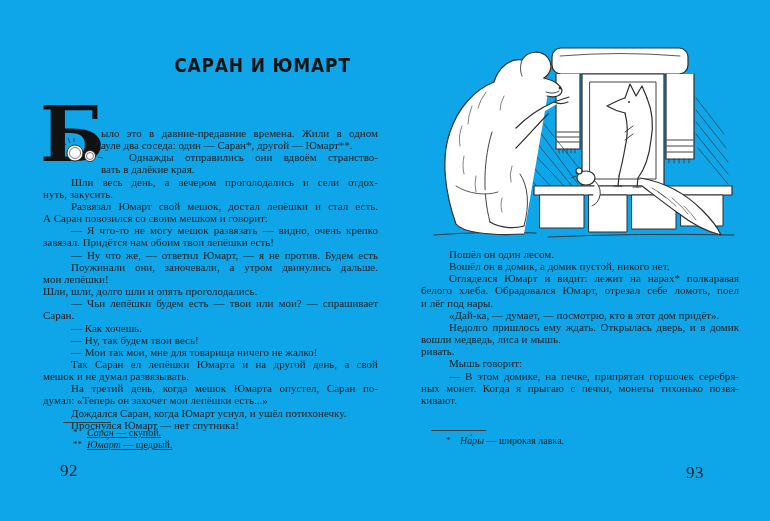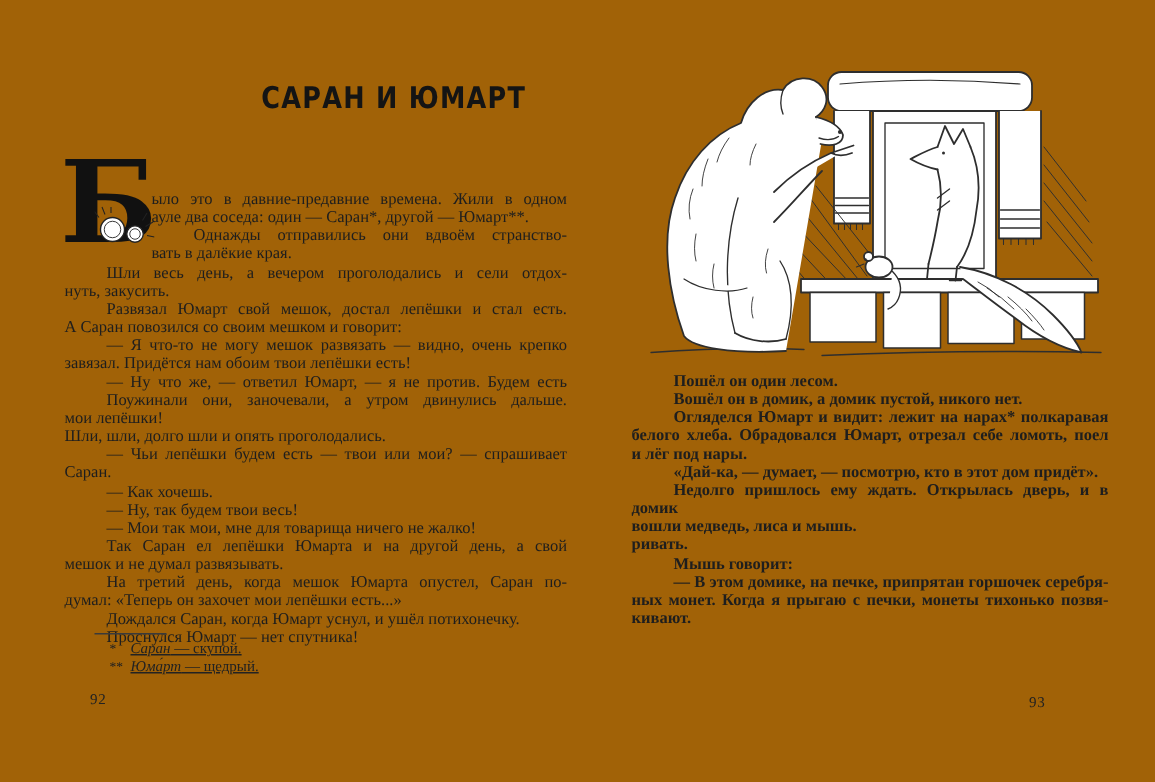--- a/index.html
+++ b/index.html
@@ -1,48 +1,48 @@
 <!DOCTYPE html>
 <html><head>
 <meta charset="utf-8">
 <style>
   html,body{margin:0;padding:0;background:#fff;}
   .screen{
-    position:relative;width:770px;height:521px;background:#a16207;
+    position:relative;width:770px;height:521px;background:#0ea5e9;
     font-family:"Liberation Serif", serif;color:#1d1d1d;overflow:hidden;
   }
   .title{
     position:absolute;left:150px;top:53px;width:225px;text-align:center;
     font-family:"DejaVu Sans", sans-serif;font-weight:700;font-size:20px;
     letter-spacing:1px;transform:scaleX(0.85);color:#141414;white-space:nowrap;
   }
   .body-col{position:absolute;font-size:11px;line-height:12.15px;color:#1e1e1e;}
   #left-body{left:43px;top:127px;width:335px;}
-  #right-body{left:421px;top:248px;width:318px;font-weight:bold;}
+  #right-body{left:421px;top:248px;width:318px;}
   .line{text-align:justify;}
   .line.j{text-align-last:justify;}
   .line.i{text-indent:28px;}
   .dropcap{float:left;width:58px;height:37px;position:relative;}
   .dropcap .glyph{
     position:absolute;top:-30px;left:-3px;
     font-family:"DejaVu Serif", serif;font-weight:700;font-size:76px;line-height:1;
     color:#111;
   }
   .dropcap svg{position:absolute;left:20px;top:10px;}
   .footnotes{position:absolute;font-size:10px;line-height:11.6px;color:#222;}
   #left-foot{left:43px;top:422px;width:335px;}
   #right-foot{left:421px;top:430px;width:318px;}
   .fn-rule{border-top:1px solid #3a3a3a;height:0;margin-bottom:4px;}
   #left-foot .fn-rule{margin-left:20px;width:48px;}
   #right-foot .fn-rule{margin-left:10px;width:55px;}
   #left-foot .fn{padding-left:30px;text-decoration:underline;}
   #right-foot .fn{padding-left:25px;}
   .fn .term{font-style:italic;}
   .fn .marker{display:inline-block;min-width:14px;font-size:9px;vertical-align:top;}
-  .pagenum{position:absolute;font-size:10px;color:#222;letter-spacing:0.5px;}
+  .pagenum{position:absolute;font-size:17px;color:#222;letter-spacing:0.5px;}
   #pn-left{left:60px;top:461px;}
   #pn-right{left:686px;top:463px;}
   .illustration{position:absolute;left:428px;top:36px;width:320px;height:206px;}
 </style>
 </head>
 <body>
 
 <div class="screen">
 
   <div class="title">САРАН И ЮМАРТ</div>
@@ -205,16 +205,20 @@
       <div class="line i">«Дай-ка, — думает, — посмотрю, кто в этот дом придёт».</div>
       <div class="line j i">Недолго пришлось ему ждать. Открылась дверь, и в домик</div>
       <div class="line">вошли медведь, лиса и мышь.</div>
       <div class="line">ривать.</div>
       <div class="line i">Мышь говорит:</div>
       <div class="line j i">— В этом домике, на печке, припрятан горшочек серебря-</div>
       <div class="line j">ных монет. Когда я прыгаю с печки, монеты тихонько позвя-</div>
       <div class="line">кивают.</div>
     </div>
 
+  <div class="footnotes" id="right-foot">
+    <div class="fn-rule"></div>
+  <div class="fn"><span class="marker">*</span><span class="term">На́ры</span><span> — широкая лавка.</span></div>
+    </div>
 
   <div class="pagenum" id="pn-right">93</div>
 
 </div>
 
 </body></html>

